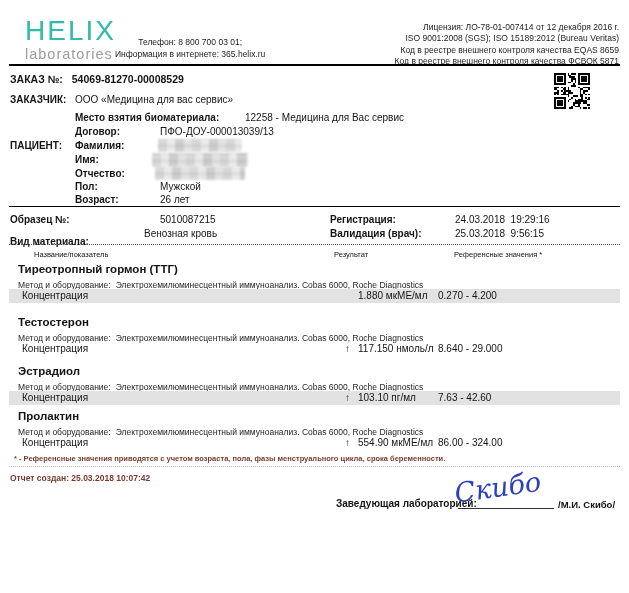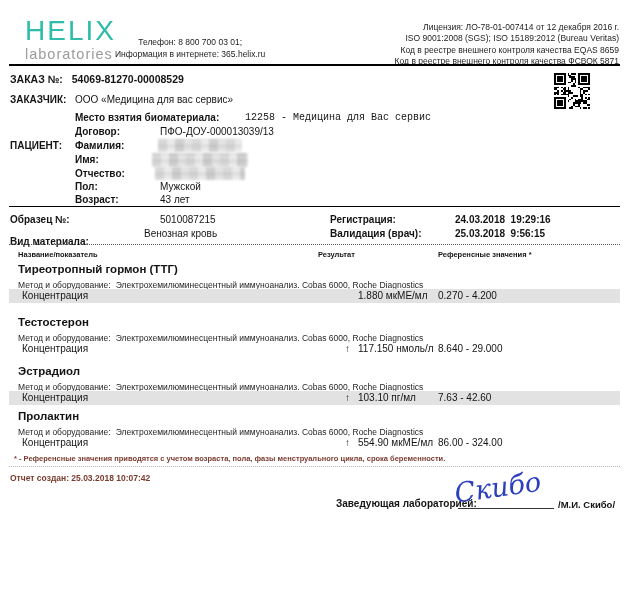--- a/index.html
+++ b/index.html
@@ -1,40 +1,40 @@
 <!DOCTYPE html>
 <html style="--teal: #2fbcaa; --stripe: #e2e2e2; --maroon: #7a3b2e;"><head>
 <meta charset="utf-8">
 <style>
   html,body{margin:0;padding:0;background:#fff;}
   .page{position:relative;width:629px;height:593px;background:#fff;overflow:hidden;
         font-family:"Liberation Sans",sans-serif;color:#141414;}
   .abs{position:absolute;}
-  .pre{white-space:pre;font-weight:bold;}
+  .pre{white-space:pre;}
   
   .logo-main{font-size:28px;letter-spacing:2px;color:var(--teal,#2fbcaa);line-height:1;}
   .logo-sub{font-size:14.5px;letter-spacing:1px;color:#9b9b9b;line-height:1;margin-top:2px;}
   .contact{font-size:8.5px;line-height:1.4;color:#1c1c1c;text-align:center;}
   .license{font-size:8.5px;line-height:1.35;color:#1c1c1c;text-align:right;}
   .rule-thick{border-top:2px solid #000;height:0;}
   .rule-thin{border-top:1px solid #000;height:0;}
   .rule-dotted{border-top:1px dotted #555;height:0;}
   .rule-dotted-light{border-top:1px dotted #b5b5b5;height:0;}
   
   .lab{font-size:10px;font-weight:bold;}
   .val{font-size:10px;}
   .order-line{font-size:10.5px;font-weight:bold;}
   
   .redacted{filter:blur(1.1px);border-radius:1px;
     background:
       repeating-linear-gradient(90deg,#d9d9d9 0 9px,#ebebeb 9px 17px,#d0d0d0 17px 26px,#e4e4e4 26px 34px),
       repeating-linear-gradient(0deg,rgba(255,255,255,.45) 0 4px,rgba(0,0,0,.05) 4px 8px);
     background-blend-mode:multiply;}
   
-  .col-head{font-size:7.5px;font-weight:bold;}
+  .col-head{font-size:7.5px;font-weight:normal;margin-left:16px;}
   .test-name{position:absolute;top:0;left:18px;font-size:11.5px;font-weight:bold;}
   .test-method{position:absolute;top:17px;left:18px;font-size:8.5px;color:#1f1f1f;}
   .method-label{margin-right:5px;}
   .test-row{position:absolute;top:26px;left:9px;right:9px;height:14px;line-height:14px;font-size:10px;}
   .test-row.striped{background:var(--stripe,#e2e2e2);}
   .param{position:absolute;left:13px;}
   .flag{position:absolute;left:336px;width:12px;}
   .result{position:absolute;left:349px;}
   .reference{position:absolute;left:429px;}
   .footnote{font-size:7.5px;font-weight:bold;color:var(--maroon,#7a3b2e);}
@@ -195,35 +195,35 @@
       <rect x="14" y="19" width="1" height="1" fill="#000"></rect>
       <rect x="9" y="20" width="1" height="1" fill="#000"></rect>
       <rect x="10" y="20" width="1" height="1" fill="#000"></rect>
       <rect x="15" y="20" width="1" height="1" fill="#000"></rect>
       <rect x="17" y="20" width="1" height="1" fill="#000"></rect>
       <rect x="18" y="20" width="1" height="1" fill="#000"></rect>
       <rect x="20" y="20" width="1" height="1" fill="#000"></rect>
     </svg>
 
   <span class="abs lab" style="left:75px;top:112px;">Место взятия биоматериала:</span>
-  <span class="abs val" style="left:245px;top:112px;font-family:Liberation Mono, monospace;">12258 - Медицина для Вас сервис</span>
+  <span class="abs val" style="left:245px;top:112px;">12258 - Медицина для Вас сервис</span>
   <span class="abs lab" style="left:75px;top:126px;">Договор:</span>
   <span class="abs val" style="left:160px;top:126px;">ПФО-ДОУ-000013039/13</span>
 
   <span class="abs lab" style="left:10px;top:140px;">ПАЦИЕНТ:</span>
   <span class="abs lab" style="left:75px;top:140px;">Фамилия:</span>
   <div class="abs redacted" style="left:158px;top:139px;width:84px;height:13px;"></div>
   <span class="abs lab" style="left:75px;top:154px;">Имя:</span>
   <div class="abs redacted" style="left:152px;top:153px;width:96px;height:14px;"></div>
   <span class="abs lab" style="left:75px;top:168px;">Отчество:</span>
   <div class="abs redacted" style="left:155px;top:167px;width:90px;height:13px;"></div>
   <span class="abs lab" style="left:75px;top:181px;">Пол:</span>
   <span class="abs val" style="left:160px;top:181px;">Мужской</span>
   <span class="abs lab" style="left:75px;top:194px;">Возраст:</span>
-  <span class="abs val" style="left:160px;top:194px;">43 лет</span>
+  <span class="abs val" style="left:160px;top:194px;">26 лет</span>
 
   <div class="abs rule-thin" style="left:9px;right:9px;top:206px;"></div>
 
   <span class="abs lab" style="left:10px;top:214px;">Образец №:</span>
   <span class="abs val" style="left:160px;top:214px;">5010087215</span>
   <span class="abs lab" style="left:10px;top:236px;">Вид материала:</span>
   <span class="abs val" style="left:144px;top:228px;">Венозная кровь</span>
   <span class="abs lab" style="left:330px;top:214px;">Регистрация:</span>
   <span class="abs val pre" style="left:455px;top:214px;">24.03.2018  19:29:16</span>
   <span class="abs lab" style="left:330px;top:228px;">Валидация (врач):</span>

